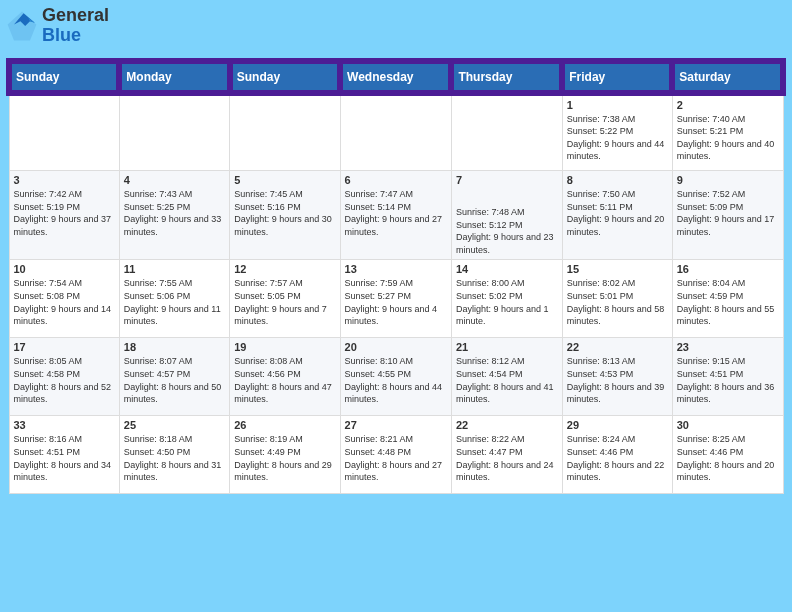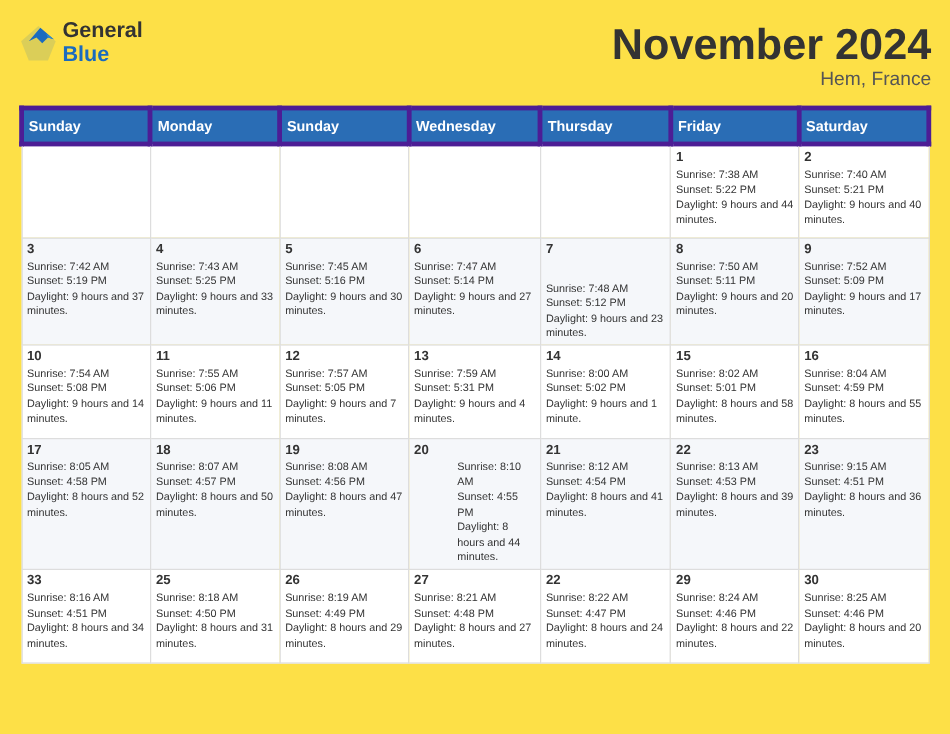--- a/index.html
+++ b/index.html
@@ -6,22 +6,22 @@
     body {
       font-family: Arial, sans-serif;
       background: #fff;
       width: 792px;
       height: 612px;
       overflow: hidden;
     }
     .page {
       width: 792px;
       height: 612px;
-      padding: 16px;
-      background: #fde047;
+      padding: 6px;
+      background: #7dd3fc;
     }
     .header {
       display: flex;
       justify-content: space-between;
       align-items: flex-start;
       margin-bottom: 12px;
     }
     .logo {
       display: flex;
       align-items: center;
@@ -62,21 +62,21 @@
       width: 100%;
       border-collapse: collapse;
     }
     .calendar th {
       background: #2a6db5;
       color: #fff;
       font-size: 12px;
       font-weight: bold;
       padding: 6px 4px;
       text-align: left;
-      border: 4px solid #4c1d95;
+      border: 6px solid #4c1d95;
     }
     .calendar td {
       vertical-align: top;
       border: 1px solid #ddd;
       padding: 3px 4px;
       width: 113px;
       height: 78px;
       background: #fff;
       font-size: 9.5px;
       color: #333;
@@ -108,24 +108,20 @@
       <svg class="logo-icon" viewBox="0 0 40 40">
         <polygon points="20,2 38,18 30,38 10,38 2,18" fill="#1a6bbf" opacity="0.15"></polygon>
         <polygon points="22,4 36,16 30,14 24,20 18,14 10,18" fill="#1a6bbf"></polygon>
         <polygon points="28,10 36,16 30,14" fill="#2a8ad4"></polygon>
       </svg>
       <div class="logo-text">
         <span class="logo-general">General</span>
         <span class="logo-blue">Blue</span>
       </div>
     </div>
-    <div class="title-section">
-      <div class="month-title">November 2024</div>
-      <div class="location">Hem, France</div>
-    </div>
   </div>
 
   <table class="calendar">
     <thead>
       <tr>
         <th>Sunday</th>
         <th>Monday</th>
         <th>Sunday</th>
         <th>Wednesday</th>
         <th>Thursday</th>
@@ -212,21 +208,21 @@
           </td>
           <td>
             <span class="day-num">12</span>
             <div class="day-info" style="white-space: pre-line;">Sunrise: 7:57 AM
 Sunset: 5:05 PM
 Daylight: 9 hours and 7 minutes.</div>
           </td>
           <td>
             <span class="day-num">13</span>
             <div class="day-info" style="white-space: pre-line;">Sunrise: 7:59 AM
-Sunset: 5:31 PM
+Sunset: 5:27 PM
 Daylight: 9 hours and 4 minutes.</div>
           </td>
           <td>
             <span class="day-num">14</span>
             <div class="day-info" style="white-space: pre-line;">Sunrise: 8:00 AM
 Sunset: 5:02 PM
 Daylight: 9 hours and 1 minute.</div>
           </td>
           <td>
             <span class="day-num">15</span>
@@ -255,21 +251,21 @@
 Daylight: 8 hours and 50 minutes.</div>
           </td>
           <td>
             <span class="day-num">19</span>
             <div class="day-info" style="white-space: pre-line;">Sunrise: 8:08 AM
 Sunset: 4:56 PM
 Daylight: 8 hours and 47 minutes.</div>
           </td>
           <td>
             <span class="day-num">20</span>
-            <div class="day-info" style="white-space: pre-line; margin-left: 36px;">Sunrise: 8:10 AM
+            <div class="day-info" style="white-space: pre-line;">Sunrise: 8:10 AM
 Sunset: 4:55 PM
 Daylight: 8 hours and 44 minutes.</div>
           </td>
           <td>
             <span class="day-num">21</span>
             <div class="day-info" style="white-space: pre-line;">Sunrise: 8:12 AM
 Sunset: 4:54 PM
 Daylight: 8 hours and 41 minutes.</div>
           </td>
           <td>

